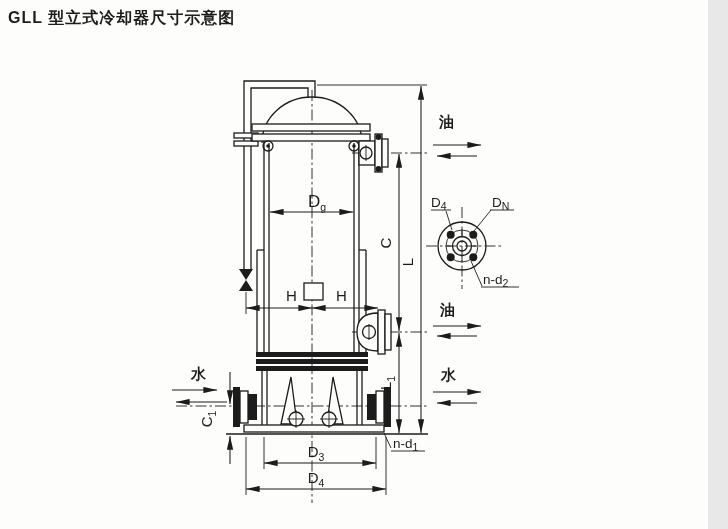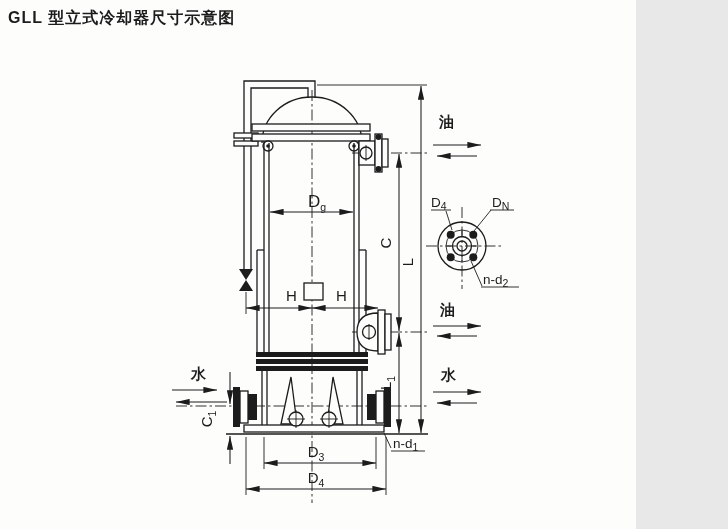--- a/index.html
+++ b/index.html
@@ -1,16 +1,16 @@
 <!DOCTYPE html>
 <html><head>
 <meta charset="utf-8">
 <style>
   html,body{margin:0;padding:0;background:#e8e8e8;}
-  .stage{position:relative;width:636px;height:529px;background:#fdfdfc;overflow:hidden;
+  .stage{position:relative;width:708px;height:529px;background:#fdfdfc;overflow:hidden;
          font-family:"Liberation Sans","DejaVu Sans",sans-serif;}
   svg{display:block;}
   .ln{stroke:currentColor;fill:none;stroke-width:1.3;}
   .thin{stroke:currentColor;fill:none;stroke-width:0.9;}
   .thick{stroke:currentColor;fill:none;stroke-width:1.7;}
   .wh{fill:#fdfdfc;stroke:currentColor;stroke-width:1.3;}
   .fl{fill:currentColor;stroke:none;}
   .cl{stroke:currentColor;fill:none;stroke-width:0.9;stroke-dasharray:11 3 2.5 3;}
   .dim{stroke:currentColor;fill:none;stroke-width:1.05;}
   text{fill:currentColor;font-family:"Liberation Sans","DejaVu Sans",sans-serif;}

